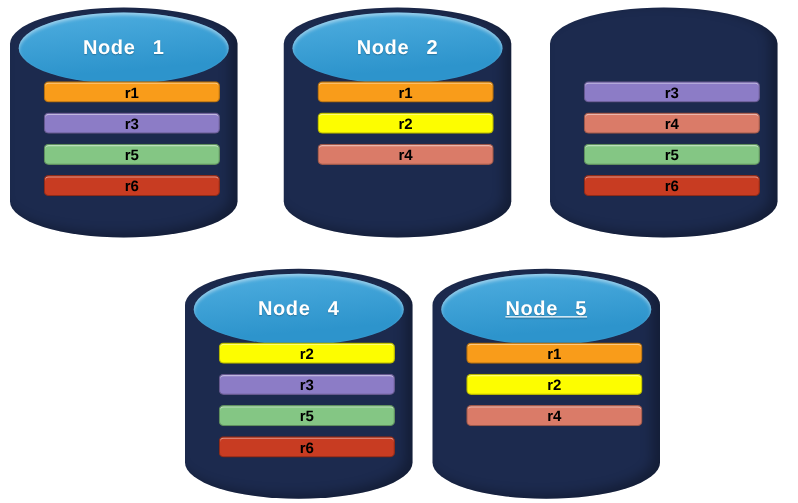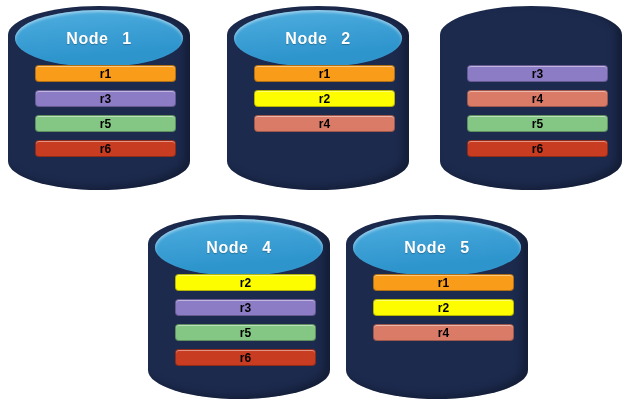--- a/index.html
+++ b/index.html
@@ -136,21 +136,21 @@
         </div>
       <div class="bar" style="background: rgb(200, 60, 34);">
           <span style="color: rgb(0, 0, 0);">r6</span>
         </div>
     </div>
   </div>
 
   <div class="node pos-n5">
     <div class="cyl-body"></div>
     <div class="cyl-top">
-      <span class="node-label" style="color: rgb(255, 255, 255);">Node 5</span>
+      <span class="node-label" style="color: rgb(255, 255, 255); text-decoration: underline;">Node 5</span>
     </div>
     <div class="bars">
       <div class="bar" style="background: rgb(249, 156, 26);">
           <span style="color: rgb(0, 0, 0);">r1</span>
         </div>
       <div class="bar" style="background: rgb(253, 253, 0);">
           <span style="color: rgb(0, 0, 0);">r2</span>
         </div>
       <div class="bar" style="background: rgb(218, 123, 104);">
           <span style="color: rgb(0, 0, 0);">r4</span>

